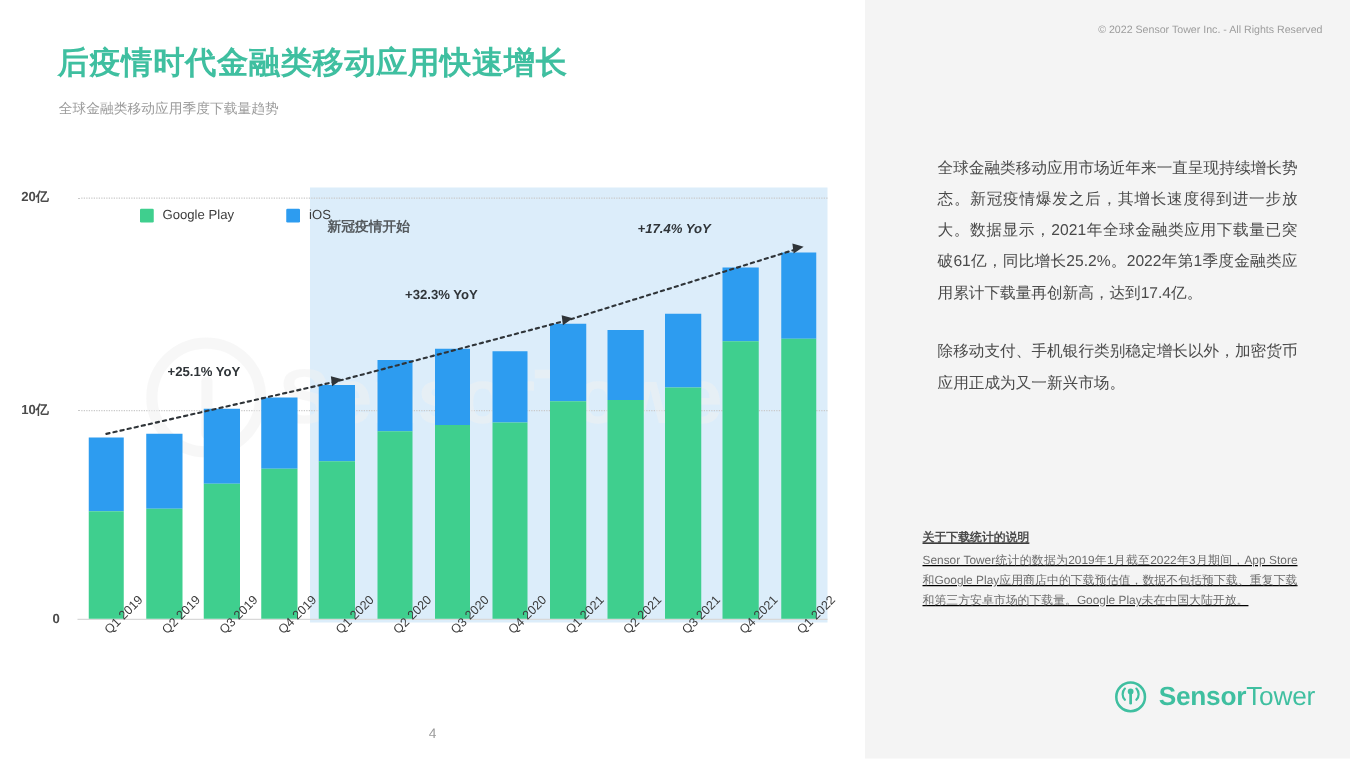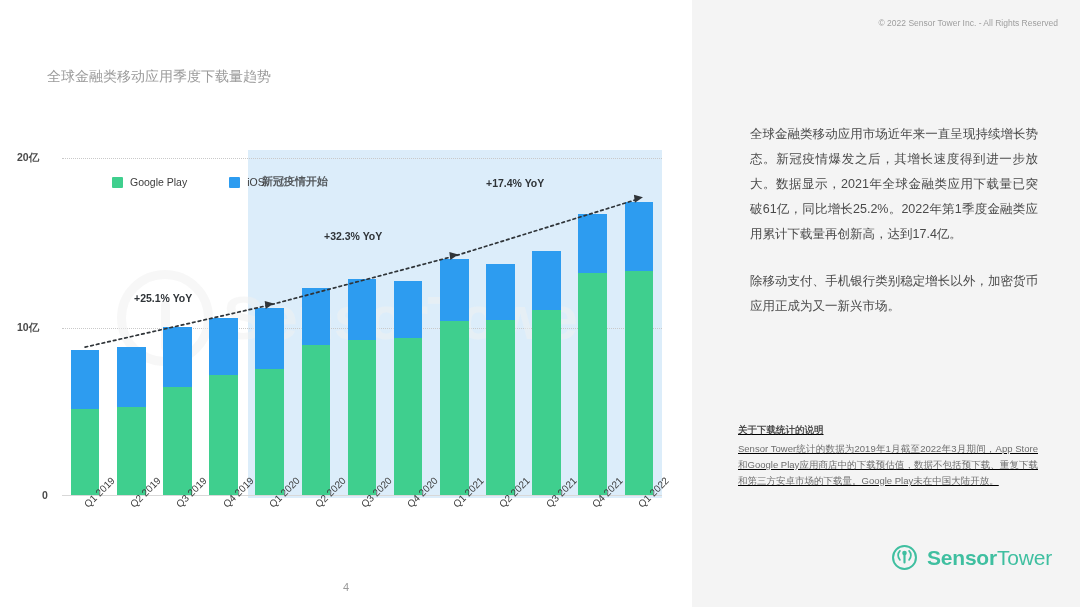--- a/index.html
+++ b/index.html
@@ -19,22 +19,22 @@
     background:#ffffff;
     flex:0 0 692px;
   }
   .title{
     position:absolute;left:46px;top:33px;
     font-size:25px;font-weight:bold;
     color:#3fbfa0;letter-spacing:.5px;
     white-space:nowrap;
   }
   .subtitle{
-    position:absolute;left:47px;top:68px;
-    font-size:14px;color:#9b9b9b;
+    position:absolute;left:47px;top:79px;
+    font-size:11px;color:#9b9b9b;
     white-space:nowrap;
   }
   .page-num{
     position:absolute;left:0;right:0;bottom:14px;
     text-align:center;font-size:11px;color:#9a9a9a;
   }
 
   
   .chart{
     position:absolute;
@@ -73,21 +73,21 @@
     position:absolute;right:606px;
     font-size:10.5px;font-weight:bold;color:#4a4a4a;
     white-space:nowrap;
   }
   .yt-20{top:1px;left:-45px;right:auto;}
   .yt-10{top:171px;left:-45px;right:auto;}
   .yt-0{top:339px;left:-20px;right:auto;}
 
   
   .legend{
-    position:absolute;left:50px;top:26px;
+    position:absolute;left:50px;top:16px;
     display:flex;align-items:center;gap:42px;
     z-index:6;
   }
   .legend-item{display:flex;align-items:center;gap:7px;}
   .swatch{width:11px;height:11px;border-radius:1px;display:block;}
   .sw-green{background:#3fcf8e;}
   .sw-blue{background:#2d9cf0;}
   .legend-label{font-size:10.5px;color:#3c3c3c;white-space:nowrap;}
 
   
@@ -188,20 +188,21 @@
   .brand-text .b1{font-weight:bold;}
   .brand-text .b2{font-weight:normal;}
 </style>
 </head>
 <body>
 
 <div class="slide">
 
   <div class="left-panel">
 
+    <div class="title">后疫情时代金融类移动应用快速增长</div>
     <div class="subtitle">全球金融类移动应用季度下载量趋势</div>
 
     <div class="chart">
 
       <div class="plot">
 
         <div class="covid-band"></div>
         <div class="covid-label">新冠疫情开始</div>
 
         <div class="gridline gl-20"></div>
@@ -285,21 +286,21 @@
 
         <svg class="trend" id="trend" viewBox="0 0 600 348" preserveAspectRatio="none">
             <path d="M23.1 197.1 L207.7 155.0 L392.3 106.1 L576.9 48.8" fill="none" stroke="#2f3438" stroke-width="1.7" stroke-dasharray="2.6 3.2" stroke-linecap="round"></path>
             <polygon points="202.69230769230768,150.96499999999997 211.69230769230768,153.46499999999997 203.69230769230768,158.96499999999997" fill="#2f3438"></polygon>
             <polygon points="387.3076923076923,102.09999999999997 396.3076923076923,104.59999999999997 388.3076923076923,110.09999999999997" fill="#2f3438"></polygon>
             <polygon points="571.9230769230768,44.81 580.9230769230768,47.31 572.9230769230768,52.81" fill="#2f3438"></polygon>
           </svg>
 
         <div class="yoy" id="yoy0" style="left:72px;top:142px;text-align:right;">+25.1% YoY</div>
         <div class="yoy" id="yoy1" style="left:262px;top:80px;">+32.3% YoY</div>
-        <div class="yoy" id="yoy2" style="left:424px;top:27px;">+17.4% YoY</div>
+        <div class="yoy" id="yoy2" style="left:448px;top:27px;font-style:italic;">+17.4% YoY</div>
 
         <div class="xlabels" id="xlabels">
             <div class="xlabel" style="left: 20.0769px;">Q1 2019</div>
             <div class="xlabel" style="left: 66.2308px;">Q2 2019</div>
             <div class="xlabel" style="left: 112.385px;">Q3 2019</div>
             <div class="xlabel" style="left: 158.538px;">Q4 2019</div>
             <div class="xlabel" style="left: 204.692px;">Q1 2020</div>
             <div class="xlabel" style="left: 250.846px;">Q2 2020</div>
             <div class="xlabel" style="left: 297px;">Q3 2020</div>
             <div class="xlabel" style="left: 343.154px;">Q4 2020</div>

